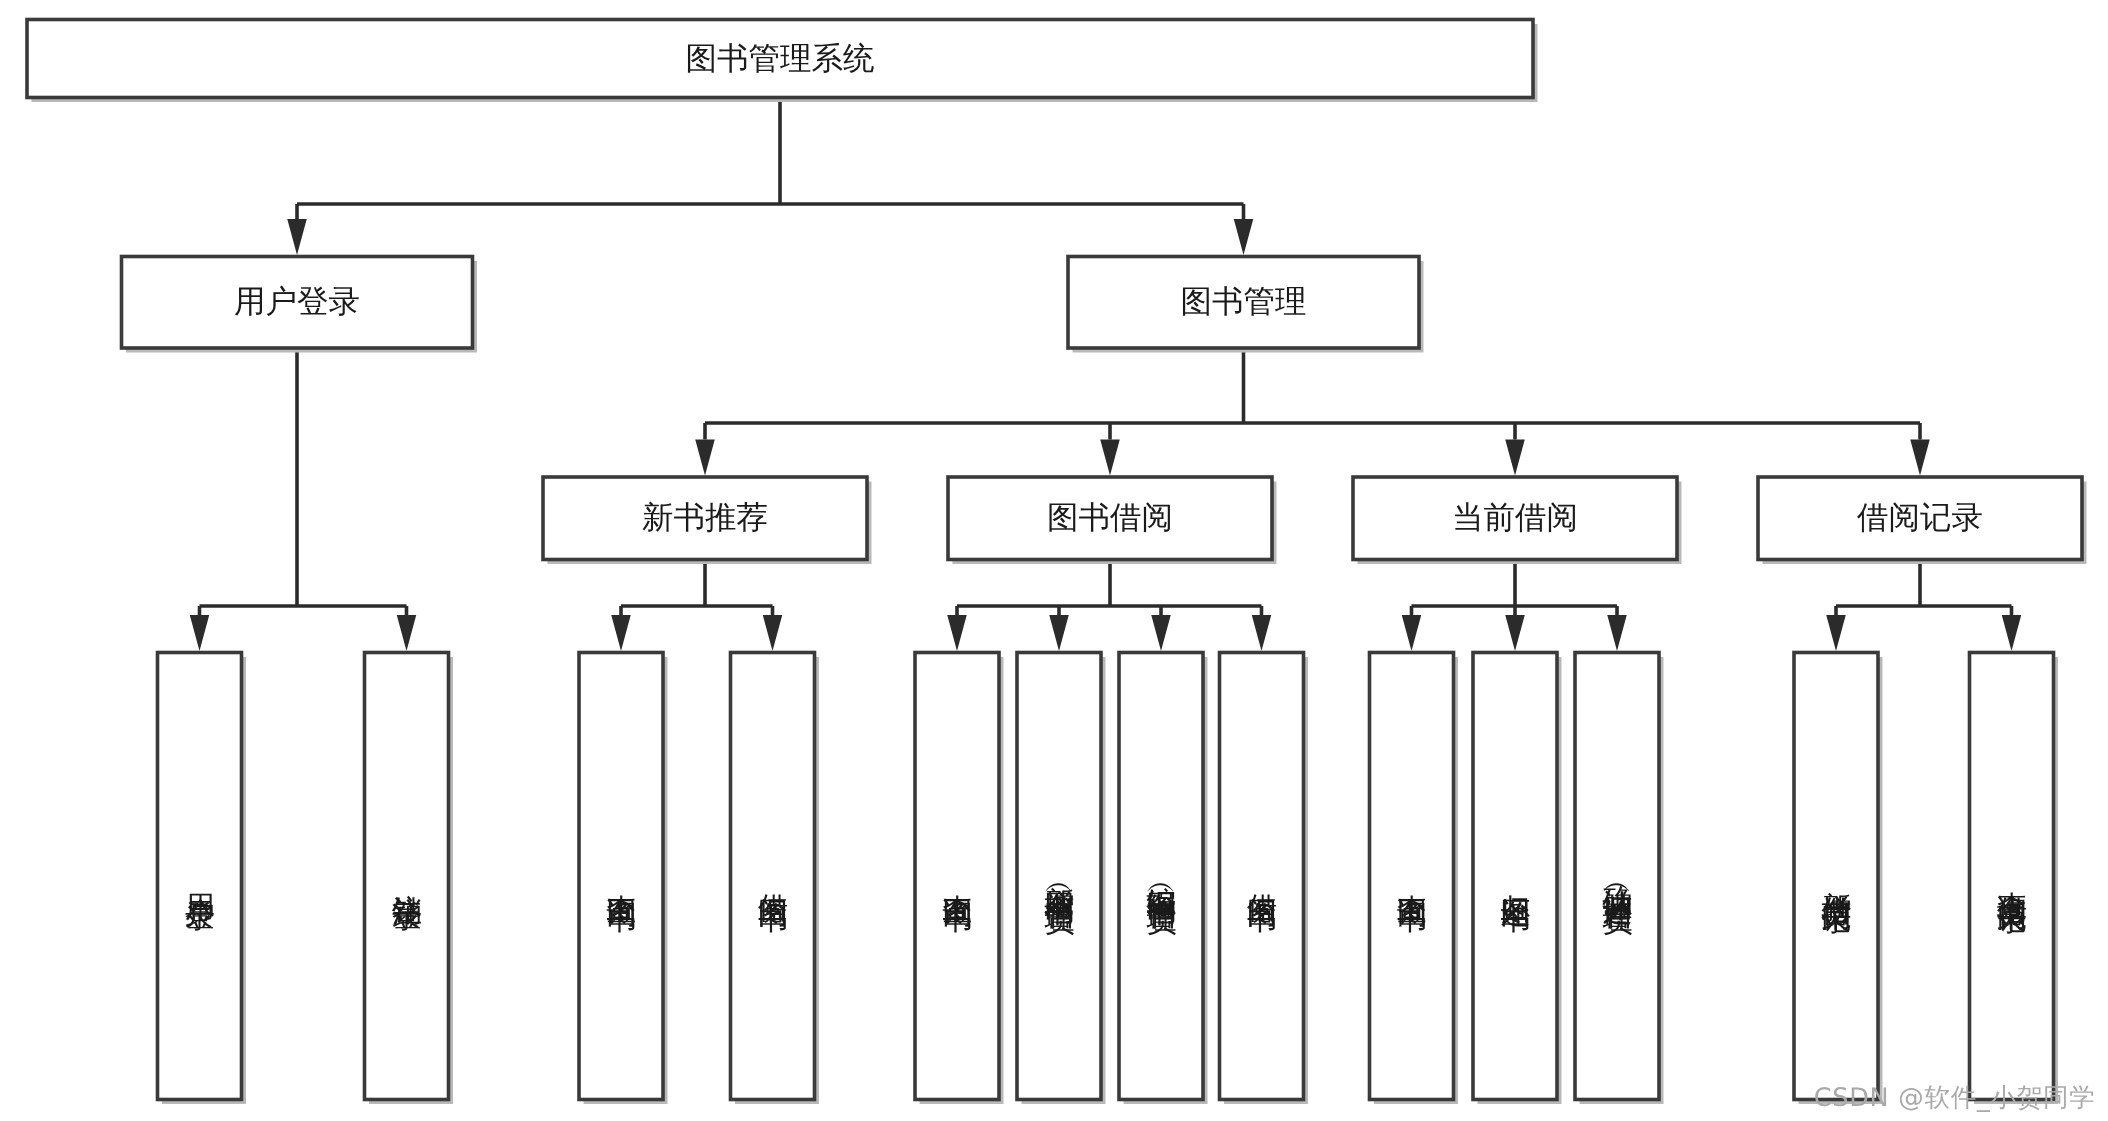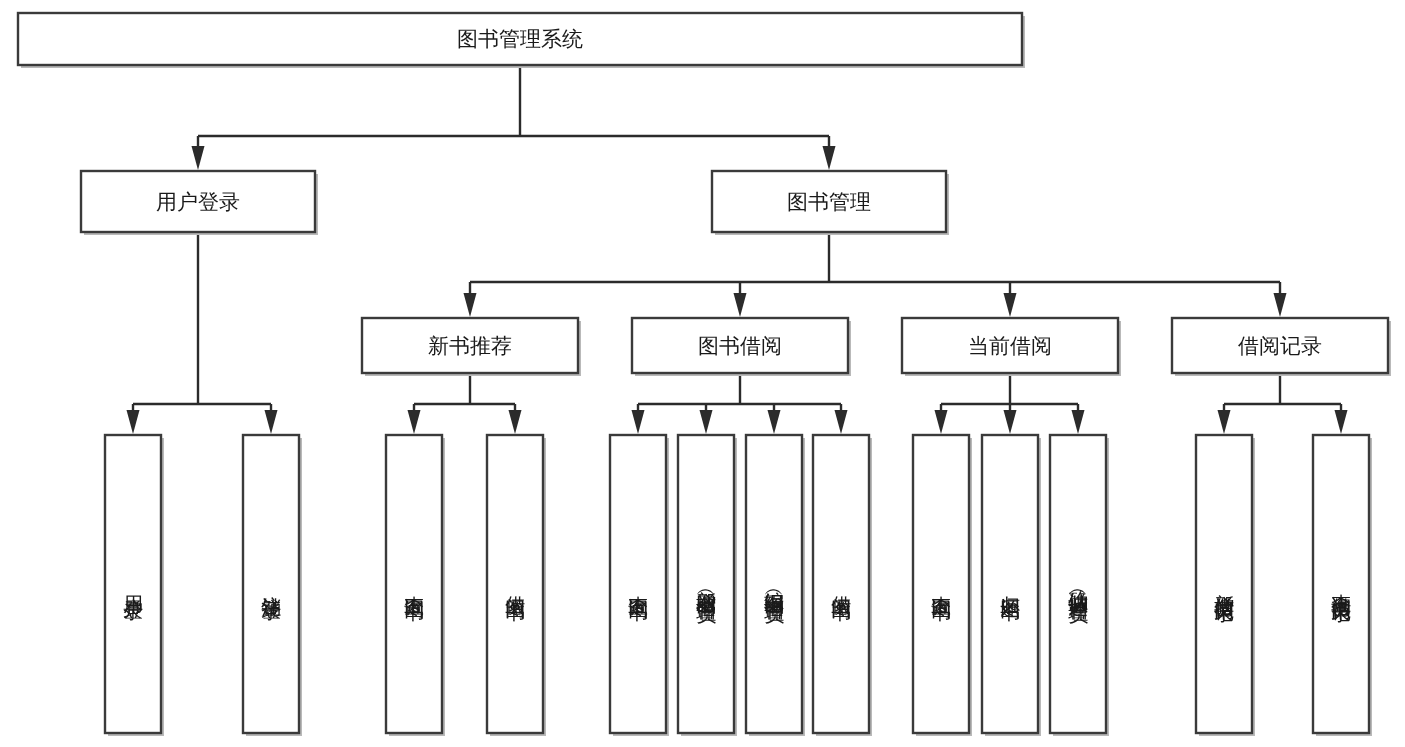--- a/index.html
+++ b/index.html
@@ -277,13 +277,14 @@
       <div class="vert-label-wrap" style="left: 1050px; top: 435px; width: 56px; height: 298px;">
         <span class="vert-label">确认归还（管理员）</span>
       </div>
       <div class="vert-label-wrap" style="left: 1196px; top: 435px; width: 56px; height: 298px;">
         <span class="vert-label">新增借阅记录</span>
       </div>
       <div class="vert-label-wrap" style="left: 1313px; top: 435px; width: 56px; height: 298px;">
         <span class="vert-label">查询借阅记录</span>
       </div>
     </div>
+  <div class="watermark">CSDN @软件_小贺同学</div>
 </div>
 
 </body></html>

